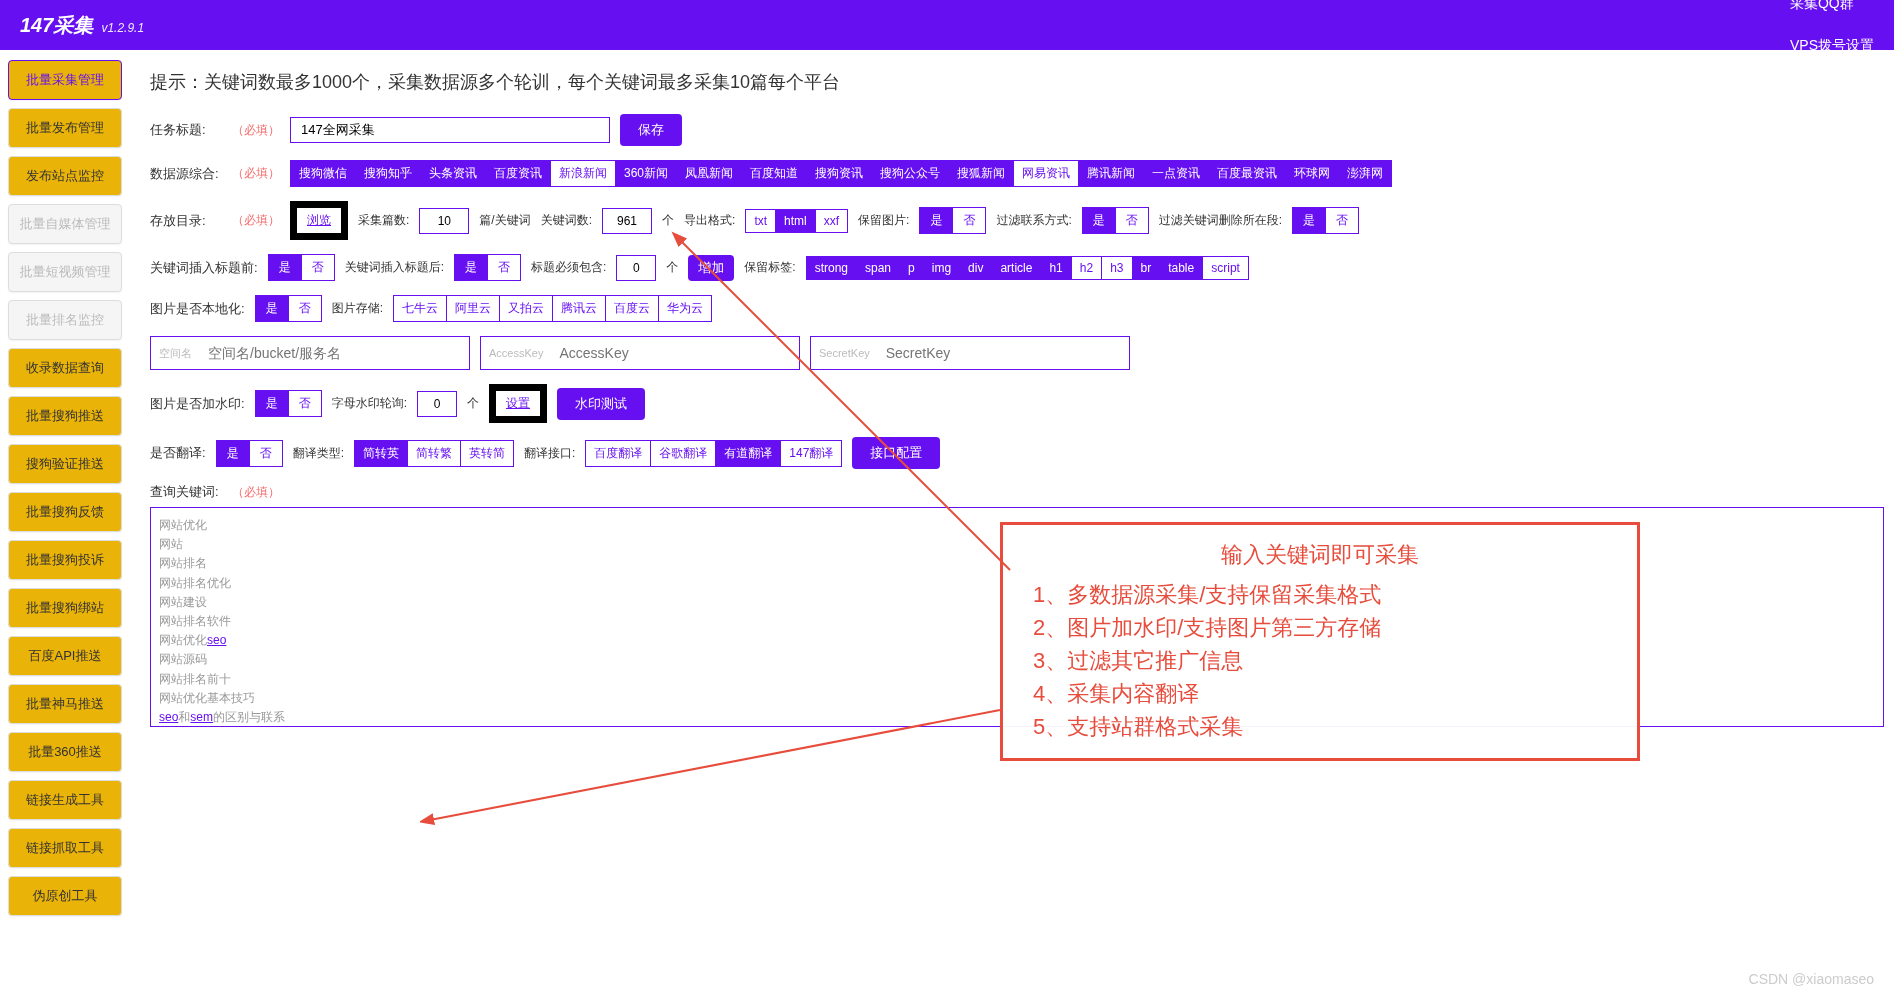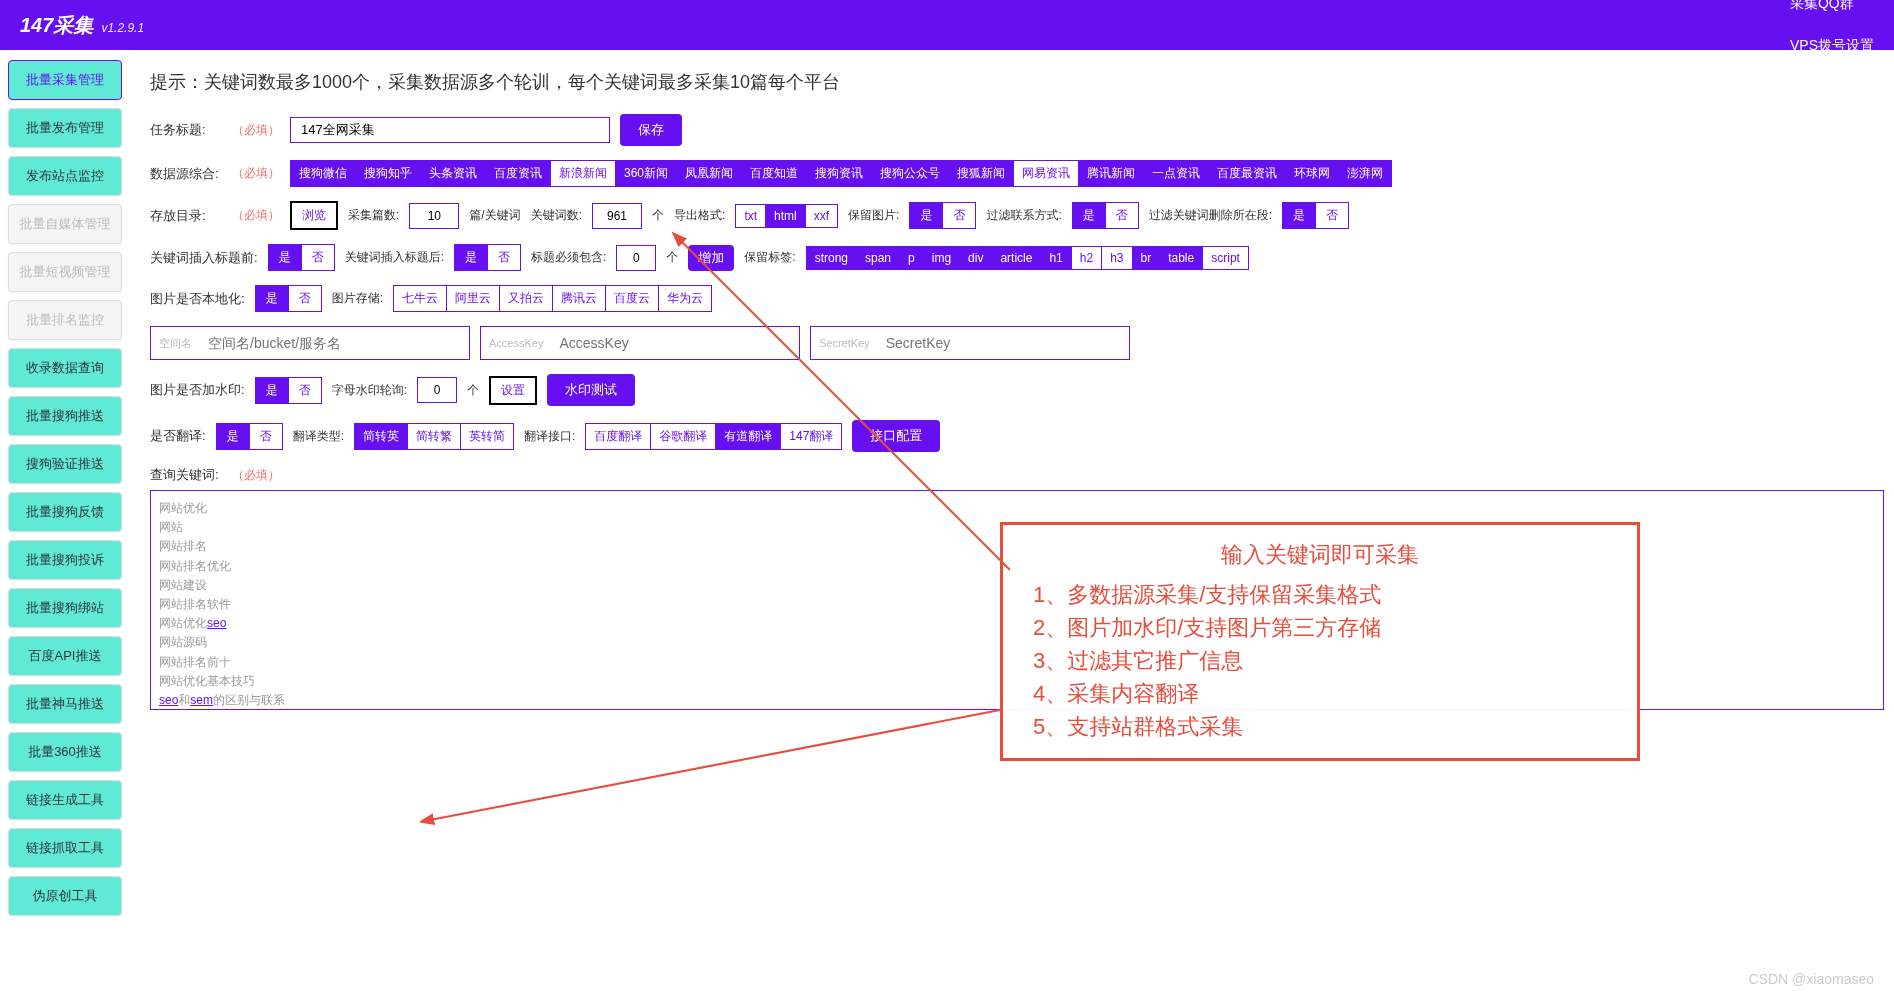--- a/index.html
+++ b/index.html
@@ -5,21 +5,21 @@
 * { box-sizing: border-box; margin: 0; padding: 0; }
 body { font-family: "Microsoft YaHei", Arial, sans-serif; font-size: 13px; background: #fff; color: #333; }
 .header { background: #6610f2; color: #fff; height: 50px; display: flex; align-items: center; padding: 0 20px; justify-content: space-between; }
 .header-left { display: flex; align-items: baseline; gap: 8px; font-style: italic; }
 .app-title { font-size: 20px; font-weight: bold; }
 .app-version { font-size: 12px; opacity: 0.9; }
 .header-right { display: flex; gap: 24px; font-size: 14px; flex-direction: column; }
 .header-link { cursor: pointer; }
 .container { display: flex; }
 .sidebar { width: 130px; padding: 10px 8px; display: flex; flex-direction: column; gap: 8px; }
-.side-btn { background: #5eead4; border: 1px solid #ddd; border-radius: 4px; padding: 10px 4px; text-align: center; font-size: 13px; cursor: pointer; box-shadow: 0 1px 2px rgba(0,0,0,0.05); }
+.side-btn { background: #eab308; border: 1px solid #ddd; border-radius: 4px; padding: 10px 4px; text-align: center; font-size: 13px; cursor: pointer; box-shadow: 0 1px 2px rgba(0,0,0,0.05); }
 .side-btn.active { color: #6610f2; border-color: #6610f2; }
 .side-btn.disabled { color: #bbb; background: #f5f5f5; }
 .main { flex: 1; padding: 20px 10px 20px 20px; }
 .hint { font-size: 18px; color: #333; margin-bottom: 20px; }
 .row { display: flex; align-items: center; gap: 10px; margin-bottom: 14px; flex-wrap: wrap; }
 .label { font-size: 13px; color: #333; min-width: 72px; }
 .required { color: #f56c6c; font-size: 12px; }
 .text-input { border: 1px solid #6610f2; padding: 6px 10px; font-size: 13px; width: 320px; height: 26px; }
 .btn-primary { background: #6610f2; color: #fff; border: none; padding: 7px 18px; border-radius: 4px; font-size: 13px; cursor: pointer; }
 .tag-group { display: flex; gap: 0; flex-wrap: wrap; }
@@ -36,21 +36,21 @@
 .labeled-input .prefix { color: #bbb; font-size: 11px; padding: 0 8px; }
 .labeled-input input { border: none; outline: none; flex: 1; font-size: 14px; padding: 0 8px; }
 .textarea-wrap { border: 1px solid #6610f2; padding: 8px; margin-top: 6px; height: 220px; overflow-y: auto; position: relative; }
 .textarea-content { font-size: 12px; color: #999; line-height: 1.6; white-space: pre-line; }
 .seo-link { color: #6610f2; text-decoration: underline; }
 .overlay-box { position: absolute; border: 3px solid #e74c3c; padding: 15px 30px; background: rgba(255,255,255,0.95); }
 .overlay-title { color: #e74c3c; font-size: 22px; text-align: center; margin-bottom: 8px; }
 .overlay-line { color: #e74c3c; font-size: 22px; line-height: 1.5; }
 .arrow { position: absolute; pointer-events: none; }
 .watermark { position: fixed; bottom: 10px; right: 20px; color: #ccc; font-size: 14px; }
-.btn-outline { border: 2px solid #000000; background: #fff; color: #6610f2; padding: 4px 10px; font-size: 12px; cursor: pointer; }
+.btn-outline { border: 7px solid #000000; background: #fff; color: #6610f2; padding: 4px 10px; font-size: 12px; cursor: pointer; text-decoration: underline; }
 </style>
 </head>
 <body>
 
 <div class="header">
   <div class="header-left">
     <span class="app-title">147采集</span>
     <span class="app-version">v1.2.9.1</span>
   </div>
   <div class="header-right">

